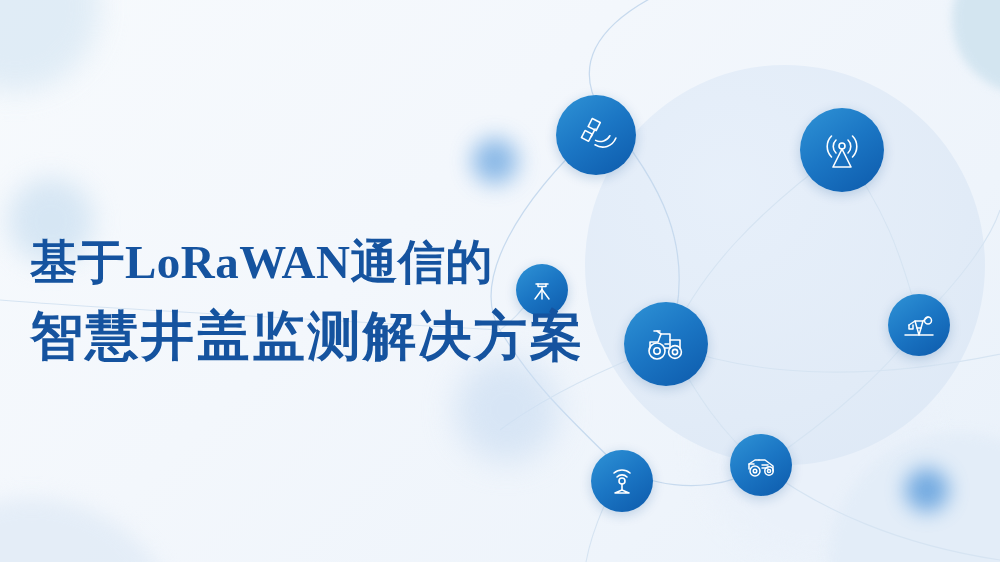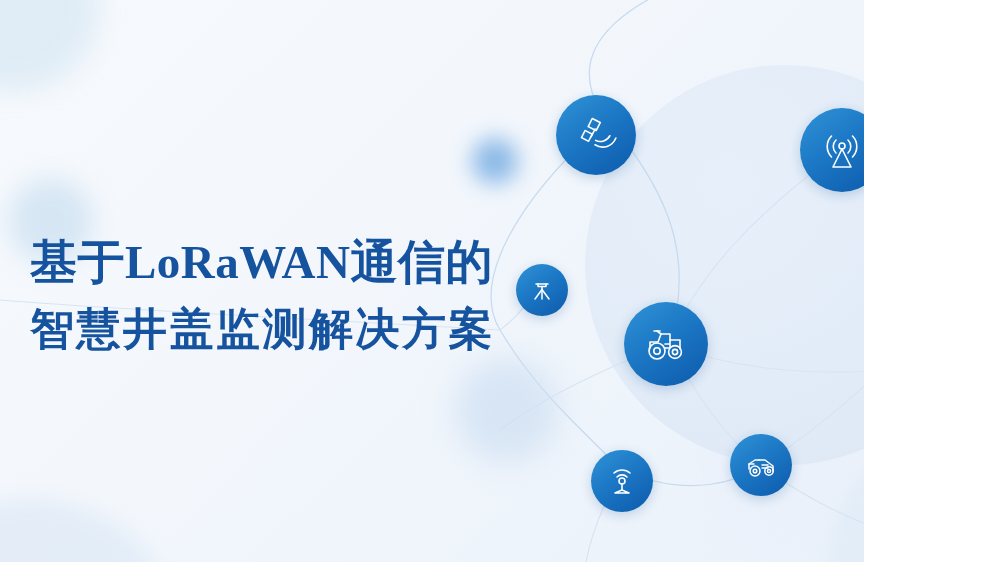--- a/index.html
+++ b/index.html
@@ -2,21 +2,21 @@
 <html><head>
 <meta charset="utf-8">
 <style>
   html, body {
     margin: 0;
     padding: 0;
     background: #ffffff;
   }
   #slide {
     position: relative;
-    width: 864px;
+    width: 1000px;
     height: 562px;
     overflow: hidden;
     background: linear-gradient(135deg, #f7fafd 0%, #f3f7fc 40%, #eef4fb 75%, #e9f1fa 100%);
     font-family: "Liberation Sans", sans-serif;
   }
 
   
   .blob {
     position: absolute;
     border-radius: 50%;
@@ -122,21 +122,21 @@
     color: #15539f;
     font-family: "Liberation Serif", serif;
     font-size: 47px;
     font-weight: 700;
     line-height: 1.46;
     letter-spacing: .5px;
     white-space: nowrap;
   }
   .title-line.l2 {
     font-family: "Liberation Sans", sans-serif;
-    font-size: 44px;
+    font-size: 53px;
     letter-spacing: 2.5px;
   }
 
   
   .node {
     position: absolute;
     border-radius: 50%;
     background: linear-gradient(145deg, #2f93d6 0%, #1b76c4 48%, #0d5aab 100%);
     box-shadow: 0 3px 12px rgba(16, 80, 150, .22);
     display: flex;

